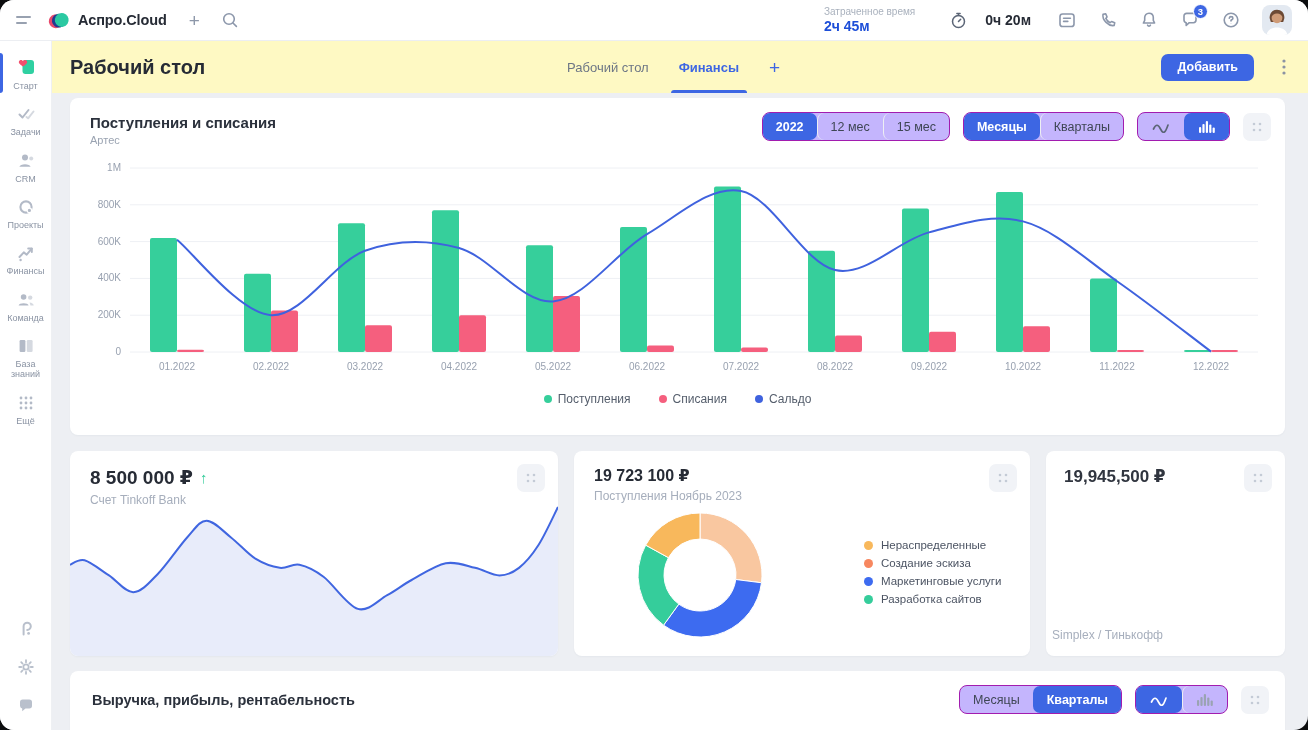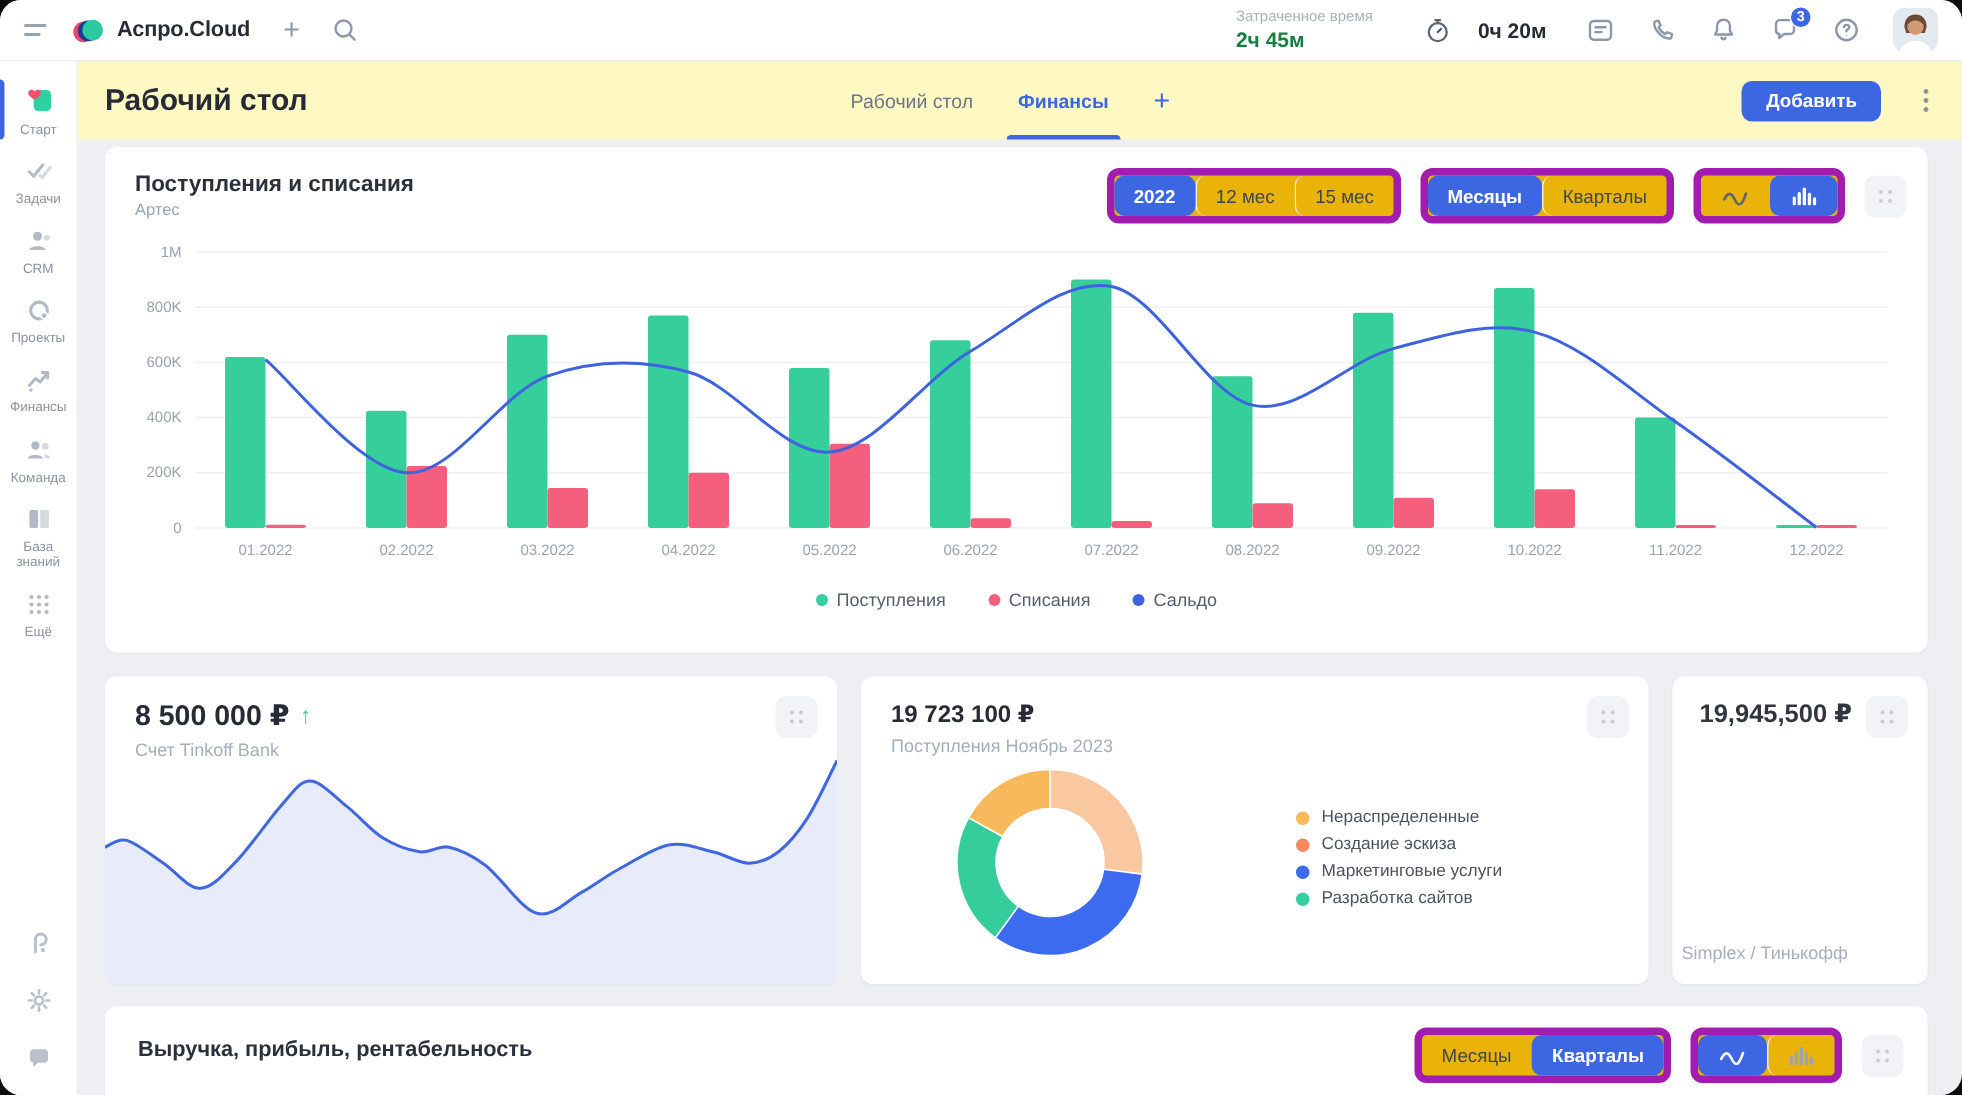--- a/index.html
+++ b/index.html
@@ -12,21 +12,21 @@
   .burger{width:18px;height:14px;display:flex;flex-direction:column;justify-content:center;gap:4px;cursor:pointer;}
   .burger i{display:block;height:2px;border-radius:2px;background:#98a1b0;}
   .burger i:first-child{width:15px}.burger i:last-child{width:11px}
   .brand{display:flex;align-items:center;gap:7px;margin-left:14px;}
   .brand-name{font-size:14.5px;font-weight:700;color:#262b35;letter-spacing:-.1px;}
   .tb-plus{margin-left:22px;font-size:19px;color:#8d97a9;line-height:1;cursor:pointer;}
   .tb-search{margin-left:20px;cursor:pointer;display:flex;}
   .tb-right{margin-left:auto;display:flex;align-items:center;}
   .spent{line-height:1.1;margin-right:34px;}
   .spent-label{font-size:10px;color:#a9b1bd;}
-  .spent-value{font-size:14px;font-weight:700;color:#15803d;margin-top:2px;}
+  .spent-value{font-size:14px;font-weight:700;color:#1d4ed8;margin-top:2px;}
   .timer{display:flex;align-items:center;gap:17px;margin-right:26px;cursor:pointer;}
   .timer-value{font-size:14px;font-weight:700;color:#262b35;}
   .tb-ic{position:relative;margin-right:21px;cursor:pointer;display:flex;}
   .badge{position:absolute;top:-6px;right:-8px;min-width:15px;height:15px;border-radius:8px;background:#3d66e3;color:#fff;font-size:9.5px;font-weight:700;display:flex;align-items:center;justify-content:center;padding:0 3px;border:1.5px solid #fff;}
   .avatar{width:30px;height:30px;border-radius:8px;overflow:hidden;cursor:pointer;flex:none;}
 
   
   .sidebar{position:absolute;top:41px;left:0;bottom:0;width:52px;background:#fff;border-right:1px solid #eef0f3;display:flex;flex-direction:column;align-items:center;padding-top:8px;}
   .side-item{position:relative;width:52px;padding:7px 2px 6px;display:flex;flex-direction:column;align-items:center;gap:3px;cursor:pointer;}
   .side-item .lbl{font-size:9px;color:#8a93a3;text-align:center;line-height:1.15;}
@@ -48,40 +48,40 @@
   .kebab{display:flex;cursor:pointer;}
 
   .content{flex:1;padding:5px 23px 0 18px;overflow:hidden;display:flex;flex-direction:column;}
   .card{background:#fff;border-radius:8px;box-shadow:0 1px 2px rgba(35,45,70,.04);position:relative;}
 
   
   .card-flow{height:337px;flex:none;padding:16px 20px 0;}
   .card-title{font-size:15px;font-weight:700;color:#2b313c;margin:0;}
   .card-sub{font-size:11px;color:#9aa3b1;margin-top:3px;}
   .flow-controls{position:absolute;top:14px;right:14px;display:flex;align-items:center;gap:13px;}
-  .seg{display:flex;align-items:center;background:#eab308;border:5px solid #a21caf;border-radius:8px;padding:0;}
+  .seg{display:flex;align-items:center;background:#c4b5fd;border:1px solid #a21caf;border-radius:8px;padding:0;}
   .seg>button{height:27px;padding:0 13px;border:0;background:none;font-size:12.5px;color:#3e4654;border-radius:7px;cursor:pointer;}
   .seg>button+button{border-left:1px solid #edeff3;}
   .seg>button.active{background:#3d66e3;color:#fff;font-weight:600;border-color:transparent;}
   .seg>button.icon-seg{padding:0 14px;display:flex;align-items:center;}
   .drag-handle{width:28px;height:28px;border-radius:7px;background:#f1f3f7;display:flex;align-items:center;justify-content:center;cursor:grab;}
   .chart-wrap{margin-top:8px;}
   .flow-legend{display:flex;justify-content:center;gap:28px;margin-top:2px;}
   .leg-item{display:flex;align-items:center;gap:6px;font-size:12px;color:#555e6c;cursor:pointer;}
   .dot{width:8px;height:8px;border-radius:50%;flex:none;}
   .ax{font-size:10px;fill:#98a1b0;}
 
   
   .row2{display:flex;gap:16px;margin-top:16px;height:205px;flex:none;}
   .card-account{width:488px;flex:none;padding:15px 20px;overflow:hidden;}
   .amount-lg{font-size:19px;font-weight:700;color:#262b35;display:flex;align-items:center;gap:7px;}
   .trend-up{color:#35cd9b;font-size:15px;font-weight:700;}
   .muted{font-size:12px;color:#a6aebc;margin-top:4px;}
   .area-svg{position:absolute;left:0;right:0;bottom:0;height:152px;width:100%;display:block;}
-  .card-donut{width:525px;flex:none;padding:15px 20px;}
+  .card-donut{width:456px;flex:none;padding:15px 20px;}
   .amount-md{font-size:16px;font-weight:700;color:#262b35;}
   .donut-box{position:absolute;left:58px;top:56px;width:136px;height:136px;}
   .donut-legend{position:absolute;left:290px;top:88px;display:flex;flex-direction:column;gap:6px;}
   .dleg{display:flex;align-items:center;gap:8px;font-size:11.5px;color:#4c5463;cursor:pointer;}
   .dleg .dot{width:9px;height:9px;}
   .card-balance{flex:1;padding:15px 18px;}
   .amount-bal{font-size:17px;font-weight:600;color:#30353f;}
   .card-caption{position:absolute;left:6px;bottom:14px;font-size:12px;color:#a7afbd;}
   .hdl-abs{position:absolute;top:13px;right:13px;}
 

